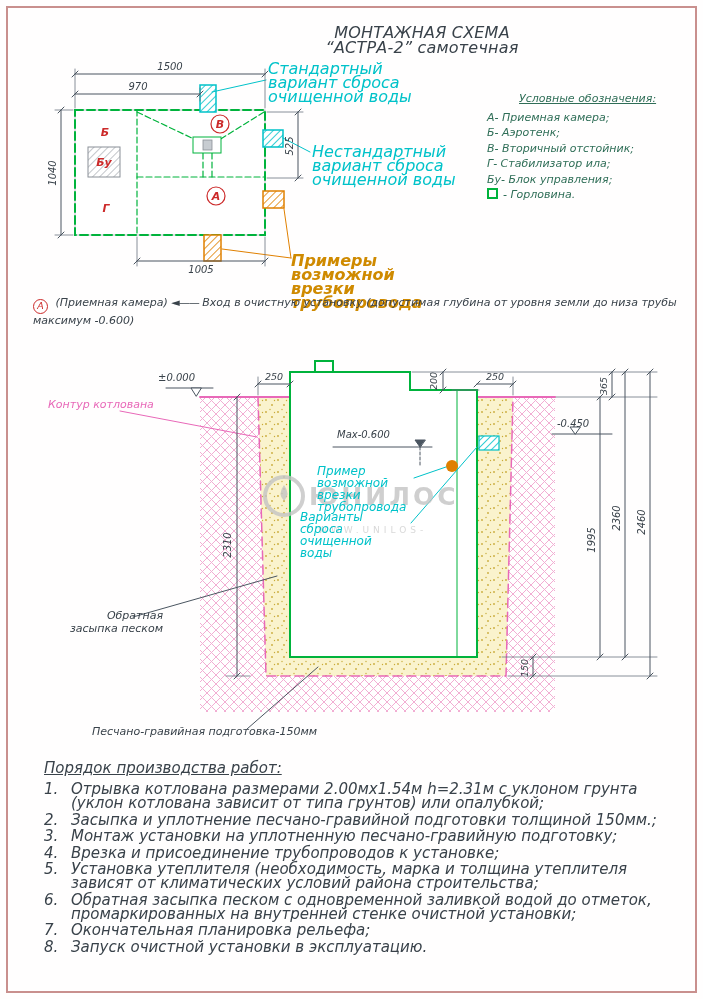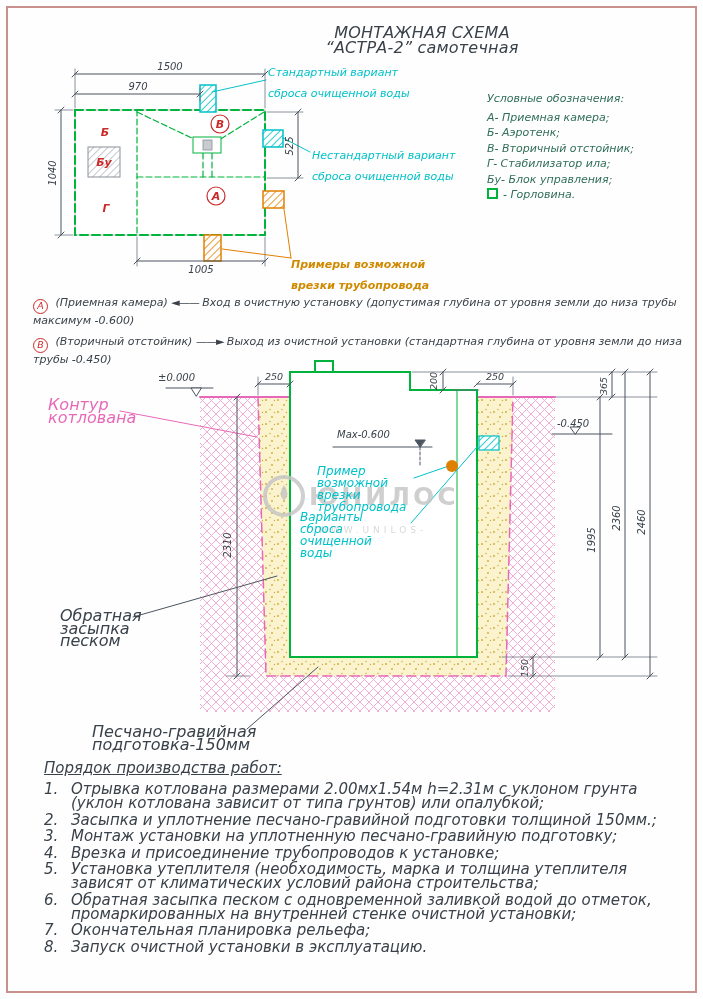--- a/index.html
+++ b/index.html
@@ -9,35 +9,35 @@
     font-family:"DejaVu Sans", sans-serif; font-style:italic; color:#39424a;
     overflow:hidden;
   }
   .frame { position:absolute; inset:6px; border:2px solid #c9908e; }
   .abs { position:absolute; }
   svg { position:absolute; left:0; top:0; }
 
   .title { left:287px; top:25px; width:270px; text-align:center; font-size:16px; line-height:15px; letter-spacing:0.2px; }
 
   .legend { left:487px; top:91px; width:190px; font-size:11px; line-height:15.5px; color:#2f6e57; }
-  .legend-title { margin-bottom:3px; }
+  .legend-title { text-decoration:underline; margin-bottom:3px;margin-left:32px; }
   .legend-square { display:inline-block; width:11px; height:11px; border:2px solid #00b33c; margin-right:5px; vertical-align:-1px; }
 
   .cyan-t { color:#00c2c9; }
   .orange-t { color:#cf8a00; }
   .magenta-t { color:#e868b8; }
-  .ann { font-size:11px; line-height:21px; }
+  .ann { font-size:16px; line-height:14px; }
 
   .notes { left:33px; top:296px; width:656px; font-size:11px; line-height:14.5px; }
   .note { margin-bottom:7px; }
   .marker { display:inline-flex; align-items:center; justify-content:center; width:15px; height:15px;
     border:1.4px solid #cc2a2a; border-radius:50%; color:#cc2a2a; font-size:9.5px; margin-right:4px; vertical-align:-3px; }
   .arrow { letter-spacing:-1px; }
 
-  .lbl { font-size:16px; line-height:12.5px; }
+  .lbl { font-size:11px; line-height:12.5px; }
   .lbl-sm { font-size:12px; line-height:12px; }
 
   .procedure { left:44px; top:761px; width:634px; font-size:15px; line-height:14px; }
   .proc-title { text-decoration:underline; margin-bottom:7px; }
   .proc-item { display:flex; margin-bottom:2.5px; }
   .proc-num { width:27px; flex:none; }
   .proc-text { flex:1; }
 </style>
 </head>
 <body>
@@ -201,30 +201,24 @@
     </div>
   </div>
 
   <div class="abs notes">
     <div class="note">
       <span class="marker">А</span>
       <span>(Приемная камера)</span>
       <span class="arrow">◄——</span>
       <span>Вход в очистную установку (допустимая глубина от уровня земли до низа трубы максимум -0.600)</span>
     </div>
-    <div class="note">
-      <span class="marker">В</span>
-      <span>(Вторичный отстойник)</span>
-      <span class="arrow">——►</span>
-      <span>Выход из очистной установки (стандартная глубина от уровня земли до низа трубы -0.450)</span>
-    </div>
   </div>
 
   <div class="abs lbl magenta-t" style="left:48px; top:399px; width:130px;">Контур котлована</div>
-  <div class="abs lbl" style="left:60px; top:610px; width:95px;">Обратная засыпка песком</div>
+  <div class="abs lbl" style="left:68px; top:610px; width:95px;text-align:right;">Обратная засыпка песком</div>
   <div class="abs lbl" style="left:92px; top:726px; width:300px;">Песчано-гравийная подготовка-150мм</div>
   <div class="abs lbl-sm cyan-t" style="left:317px; top:465px; width:104px;">Пример возможной врезки трубопровода</div>
   <div class="abs lbl-sm cyan-t" style="left:300px; top:511px; width:100px;">Варианты сброса очищенной воды</div>
 
   <div class="abs procedure">
     <div class="proc-title">Порядок производства работ:</div>
     <div class="proc-item">
       <span class="proc-num">1.</span>
       <span class="proc-text">Отрывка котлована размерами 2.00мх1.54м h=2.31м с уклоном грунта (уклон котлована зависит от типа грунтов) или опалубкой;</span>
     </div>

